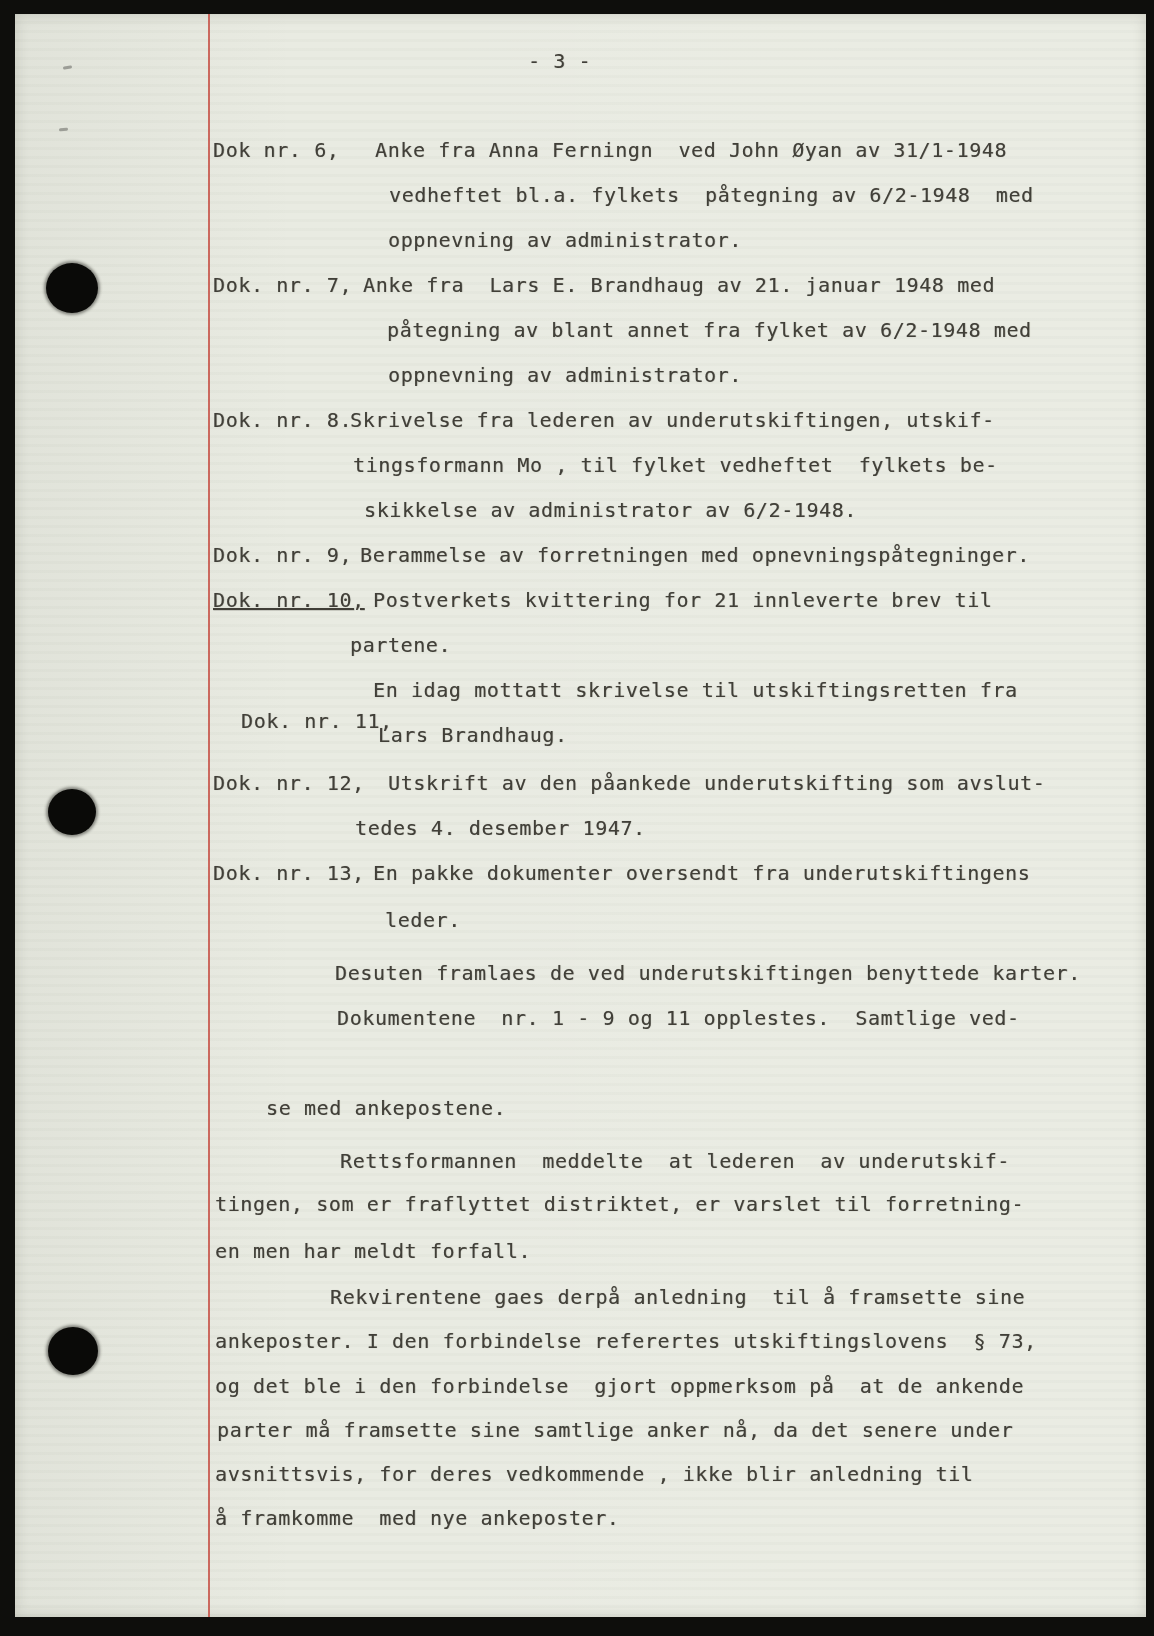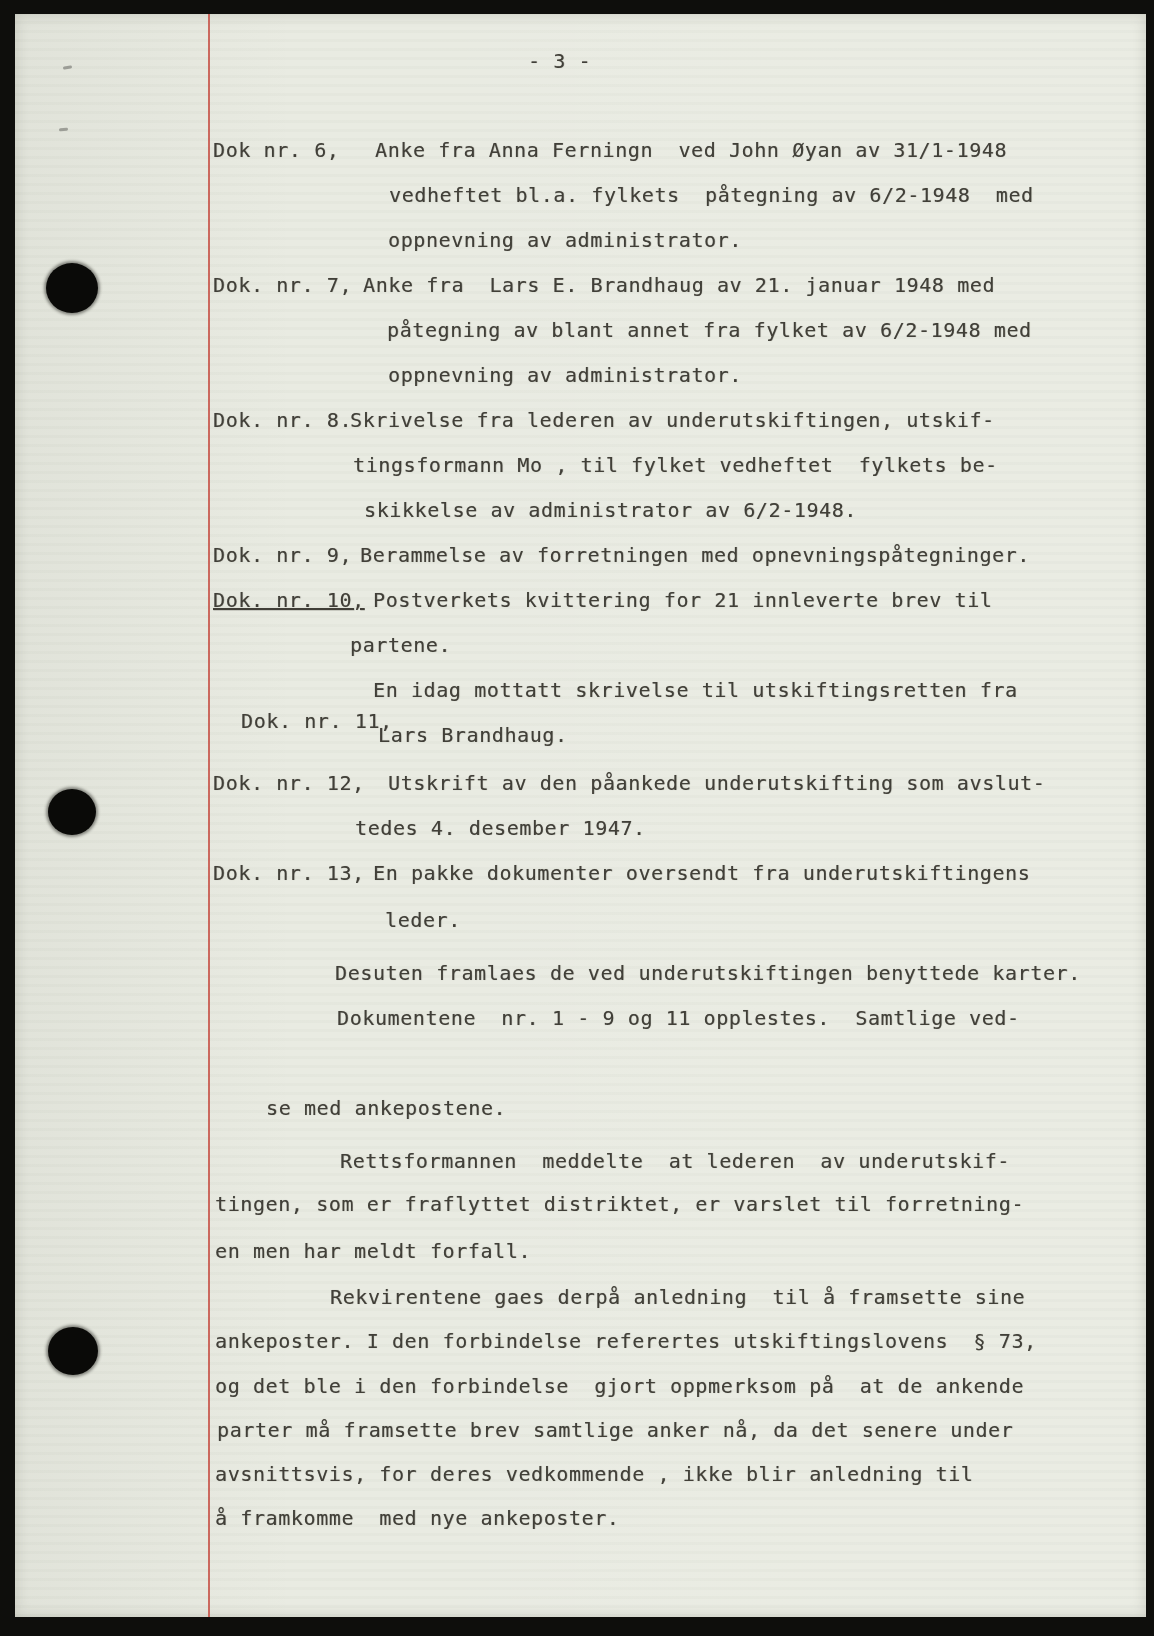--- a/index.html
+++ b/index.html
@@ -110,17 +110,17 @@
   <div class="tline" style="left:322px;top:991px;">Dokumentene  nr. 1 - 9 og 11 opplestes.  Samtlige ved-</div>
   <div class="tline" style="left:203px;top:1081px;margin-left:48px;">se med ankepostene.</div>
 
   <div class="tline" style="left:325px;top:1134px;">Rettsformannen  meddelte  at lederen  av underutskif-</div>
   <div class="tline" style="left:200px;top:1177px;">tingen, som er fraflyttet distriktet, er varslet til forretning-</div>
   <div class="tline" style="left:200px;top:1224px;">en men har meldt forfall.</div>
 
   <div class="tline" style="left:315px;top:1270px;">Rekvirentene gaes derpå anledning  til å framsette sine</div>
   <div class="tline" style="left:200px;top:1314px;">ankeposter. I den forbindelse referertes utskiftingslovens  § 73,</div>
   <div class="tline" style="left:200px;top:1359px;">og det ble i den forbindelse  gjort oppmerksom på  at de ankende</div>
-  <div class="tline" style="left:202px;top:1403px;">parter må framsette brev samtlige anker nå, da det senere under</div>
+  <div class="tline" style="left:202px;top:1403px;">parter må framsette sine samtlige anker nå, da det senere under</div>
   <div class="tline" style="left:200px;top:1447px;">avsnittsvis, for deres vedkommende , ikke blir anledning til</div>
   <div class="tline" style="left:200px;top:1491px;">å framkomme  med nye ankeposter.</div>
 
 </div>
 
 </body></html>

